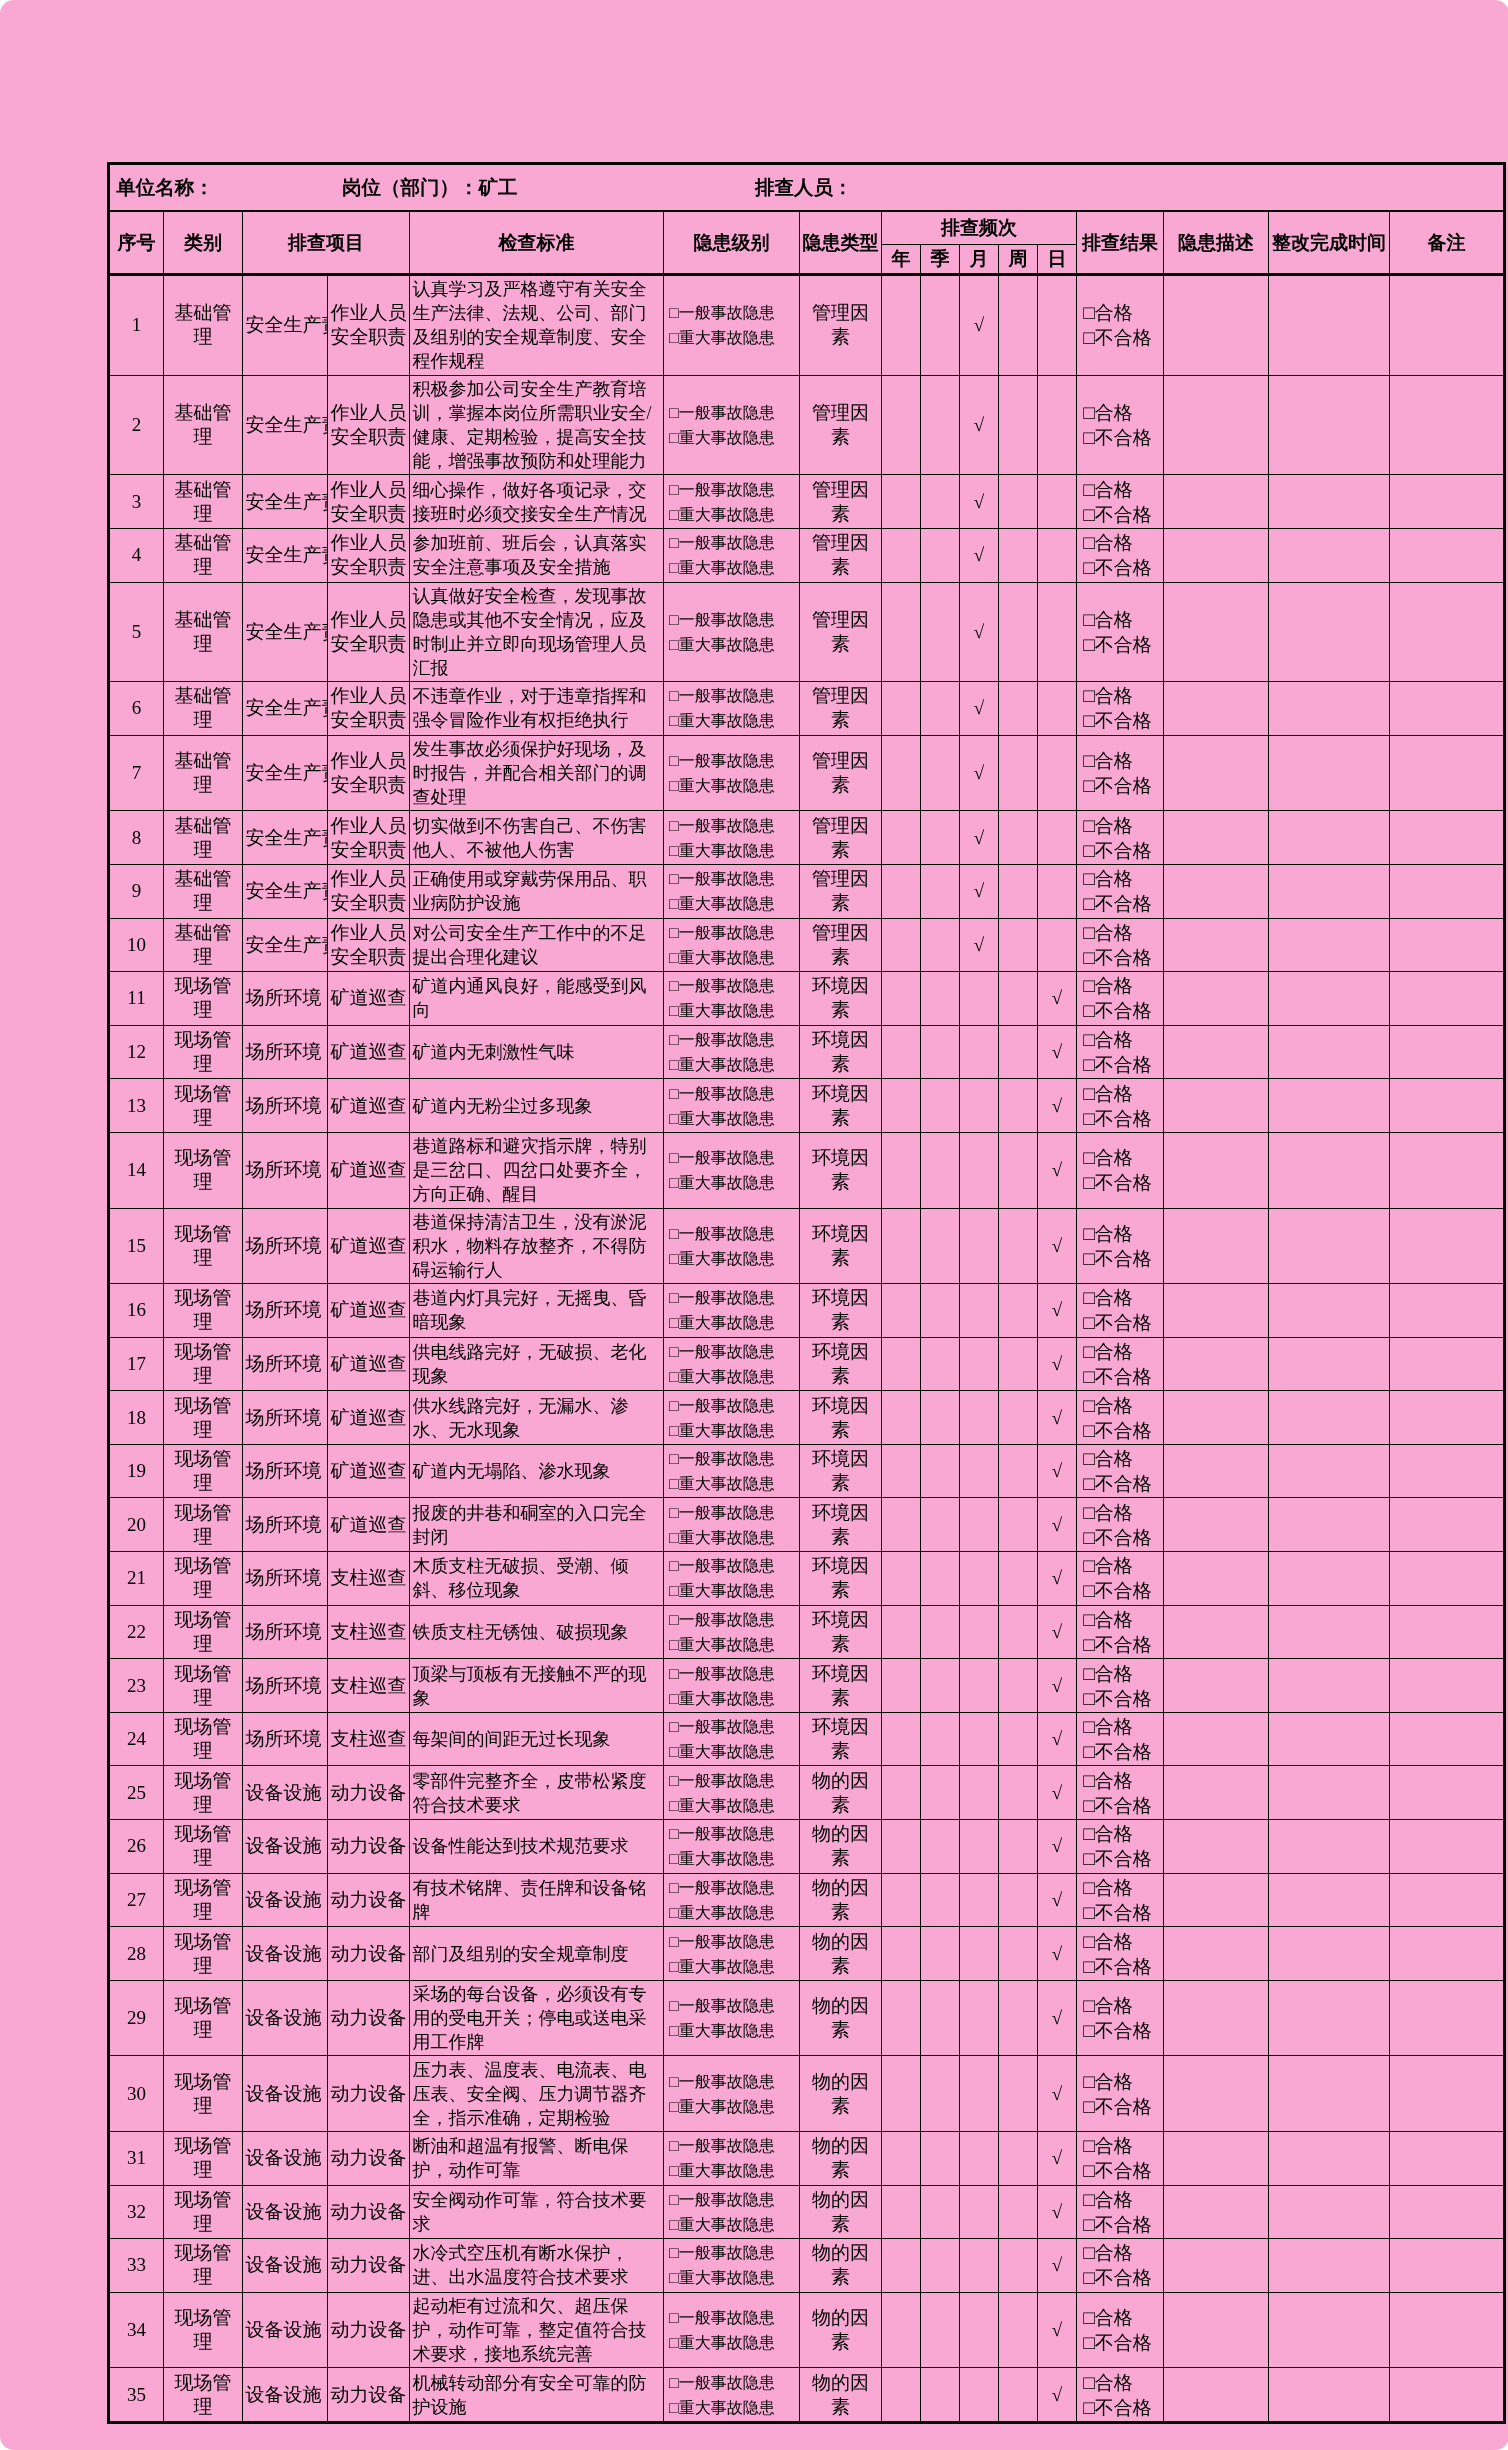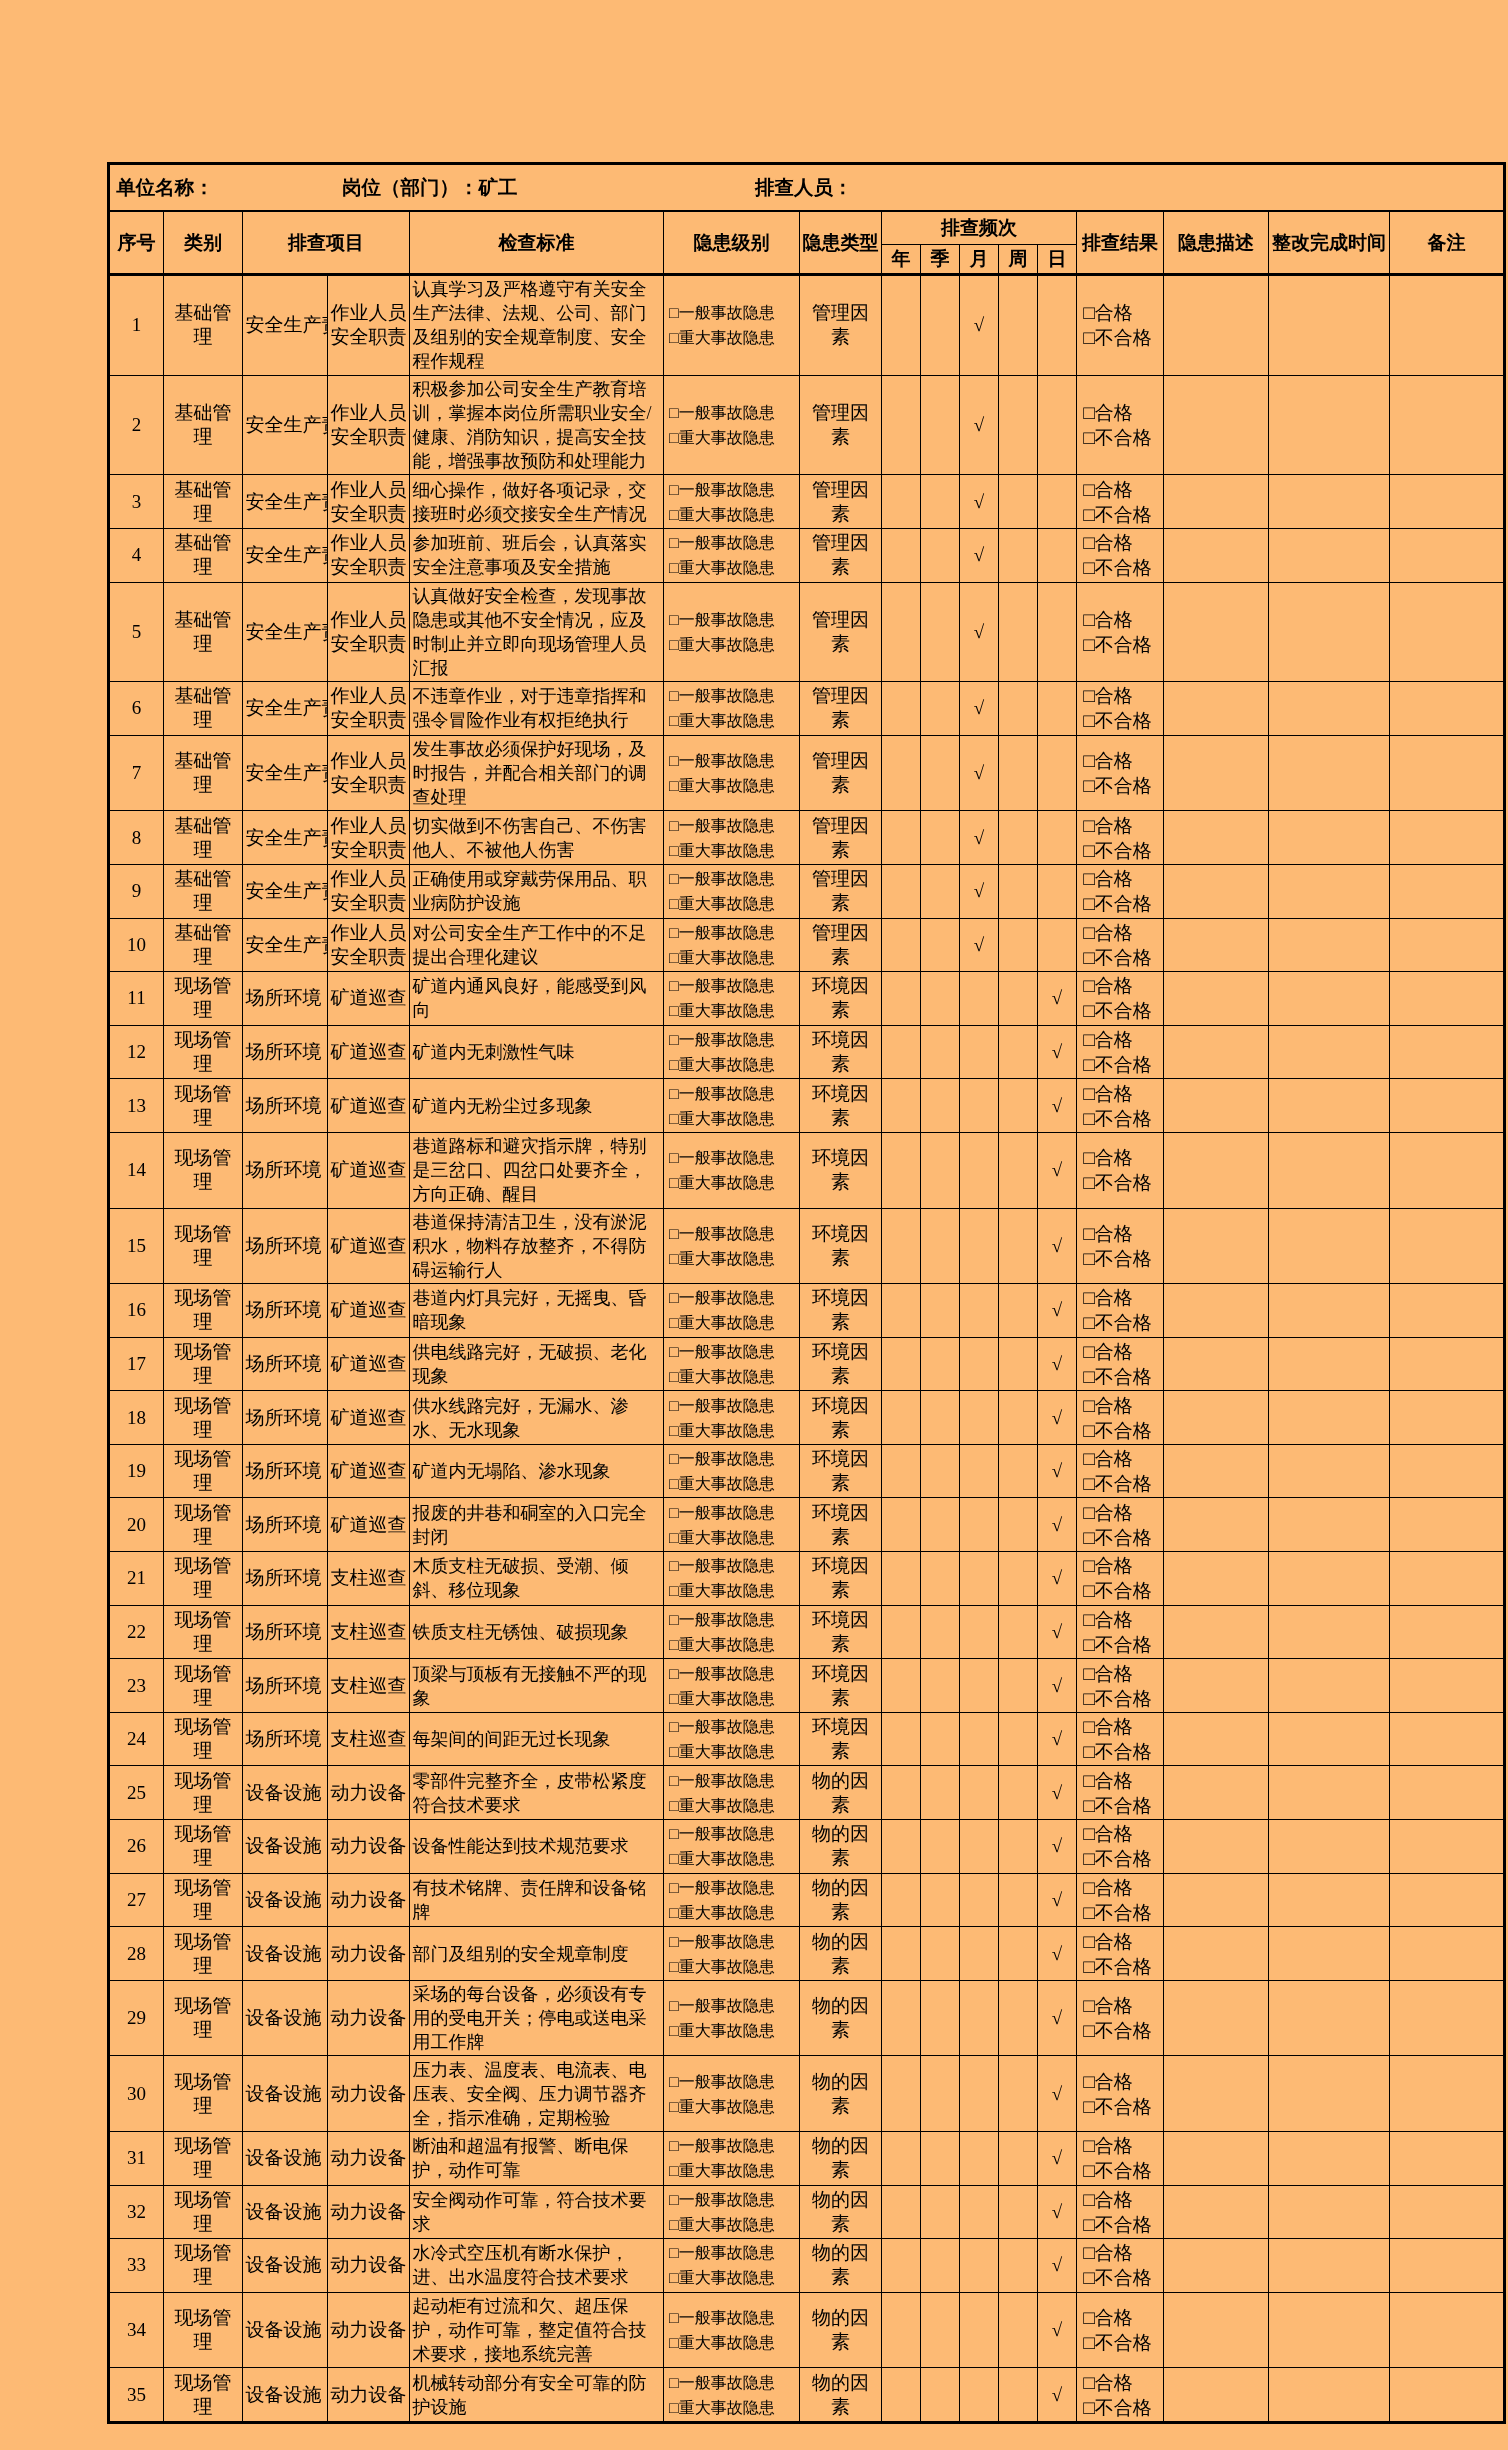--- a/index.html
+++ b/index.html
@@ -1,17 +1,17 @@
 <!DOCTYPE html>
 <html style="font-size:10px"><head>
 <meta charset="utf-8">
 <style>
   html,body{margin:0;padding:0;background:#ffffff;}
-  .page{position:relative;width:1509px;height:2450px;background:#fdba74;overflow:hidden;
-        font-family:"Liberation Serif", serif;color:#000;}
+  .page{position:relative;width:1509px;height:2450px;background:#f9a8d4;overflow:hidden;
+        font-family:"Liberation Serif", serif;color:#000;border-radius:14px;}
   .sheet{position:absolute;left:107px;top:162px;}
   table{border-collapse:collapse;table-layout:fixed;width:1397px;border:3.1px solid #000;}
   th,td{border:1.3px solid #000;border-top-width:1.9px;border-bottom-width:1.9px;
         padding:1.3px 3.8px;vertical-align:middle;font-size:19px;line-height:24px;
         overflow:hidden;word-break:break-all;}
   .titlecell{position:relative;height:45px;border-bottom-width:2.5px;padding:0;}
   .titlecell span{position:absolute;top:50%;transform:translateY(-50%);
         font-weight:bold;font-size:19.5px;white-space:nowrap;}
   .t-unit{left:6.3px;} .t-post{left:232px;} .t-date{left:424px;margin-top:44px;} .t-insp{left:645px;}
   th{font-weight:bold;text-align:center;padding:1.3px 1.3px;}
@@ -109,21 +109,21 @@
             </td>
             <td class="empty"></td>
             <td class="empty"></td>
             <td class="empty"></td>
           </tr>
           <tr>
             <td class="c-no">2</td>
             <td class="c-cat">基础管理</td>
             <td class="c-item1">安全生产责任制</td>
             <td class="c-item2">作业人员安全职责</td>
-            <td class="c-std">积极参加公司安全生产教育培训，掌握本岗位所需职业安全/健康、消防知识，提高安全技能，增强事故预防和处理能力</td>
+            <td class="c-std">积极参加公司安全生产教育培训，掌握本岗位所需职业安全/健康、定期检验，提高安全技能，增强事故预防和处理能力</td>
             <td class="c-level">
               <div class="opt-line"><span>□</span><span>一般事故隐患</span></div>
               <div class="opt-line"><span>□</span><span>重大事故隐患</span></div>
             </td>
             <td class="c-type">管理因素</td>
             <td class="c-freq"></td>
             <td class="c-freq"></td>
             <td class="c-freq"><span class="checkmark">√</span></td>
             <td class="c-freq"></td>
             <td class="c-freq"></td>

